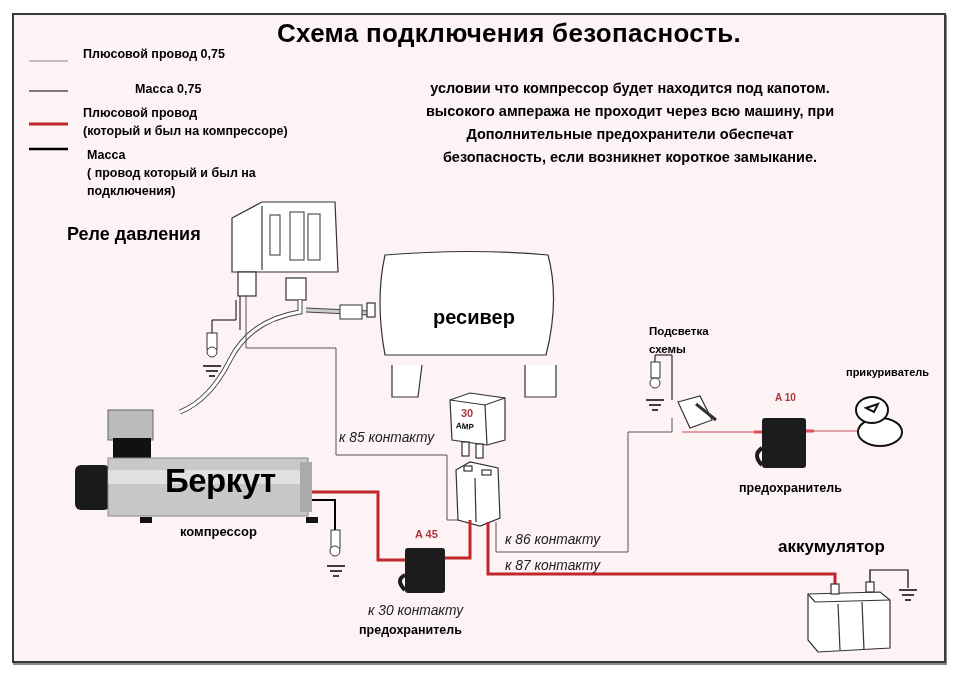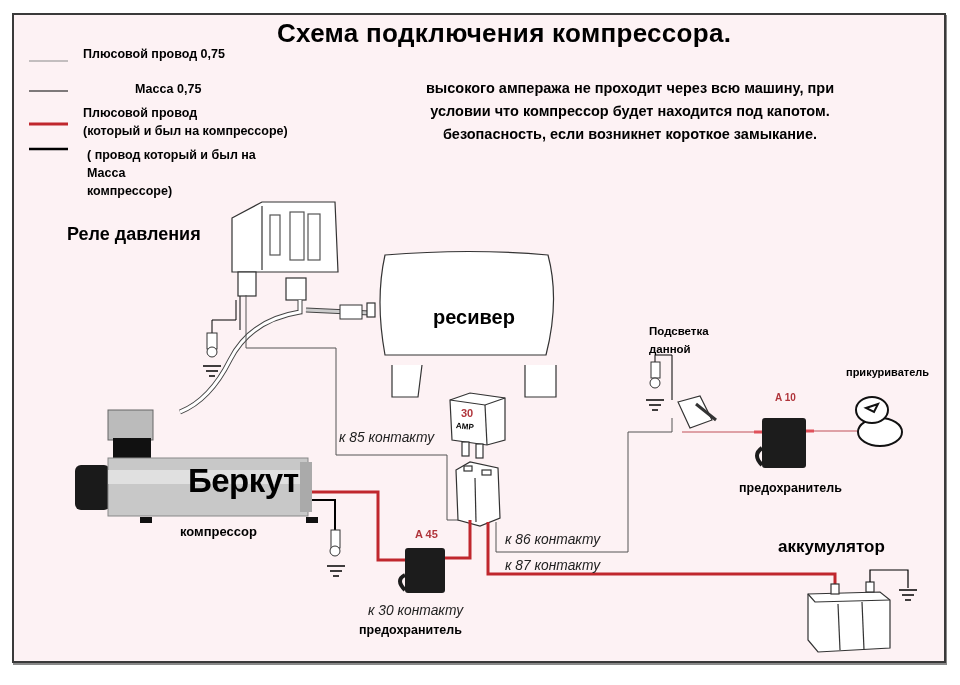--- a/index.html
+++ b/index.html
@@ -156,57 +156,58 @@
     <rect x="866" y="582" width="8" height="10"></rect>
   </g>
   <path d="M870 582 L870 570 L908 570 L908 588" fill="none" stroke="#000" stroke-width="1.2"></path>
   <g stroke="#000" stroke-width="1.5">
     <line x1="899" y1="590" x2="917" y2="590"></line>
       <line x1="902" y1="595" x2="914" y2="595"></line>
       <line x1="905" y1="600" x2="911" y2="600"></line>
   </g>
 </svg>
 
-<div class="txt title">Схема подключения компрессора.</div>
+<div class="txt title">Схема подключения безопасность.</div>
 
 <div class="txt legend" style="left:83px; top:45px;">Плюсовой провод 0,75</div>
 <div class="txt legend" style="left:87px; top:80px;padding-left:48px;">Масса 0,75</div>
 <div class="txt legend" style="left:83px; top:104px;">
   <div>Плюсовой провод</div>
   <div>(который и был на компрессоре)</div>
 </div>
 <div class="txt legend" style="left:87px; top:146px;">
+  <div>Масса</div>
   <div>( провод который и был на</div>
-  <div>Масса</div>
-  <div>компрессоре)</div>
+  <div>подключения)</div>
 </div>
 
 <div class="txt para">
+  <p>условии что компрессор будет находится под капотом.</p>
   <p>высокого ампеража не проходит через всю машину, при</p>
-  <p>условии что компрессор будет находится под капотом.</p>
+  <p>Дополнительные предохранители обеспечат</p>
   <p>безопасность, если возникнет короткое замыкание.</p>
 </div>
 
 <div class="txt b" style="left:67px; top:224px; font-size:18px;">Реле давления</div>
 <div class="txt b" style="left:433px; top:306px; font-size:20px;">ресивер</div>
-<div class="txt b" style="left:165px; top:462px; font-size:33px; letter-spacing:-0.5px;margin-left:23px;">Беркут</div>
+<div class="txt b" style="left:165px; top:462px; font-size:33px; letter-spacing:-0.5px;">Беркут</div>
 <div class="txt b" style="left:180px; top:524px; font-size:13px;">компрессор</div>
 
 <div class="txt amp" style="left:461px; top:407px;">30</div>
 <div class="txt b" style="left:456px; top:422px; font-size:8px; transform:rotate(6deg);">AMP</div>
 
 <div class="txt amp" style="left:415px; top:528px;">A 45</div>
 <div class="txt b" style="left:359px; top:623px; font-size:12.5px;">предохранитель</div>
 
 <div class="txt amp" style="left:775px; top:392px; font-size:10px;">A 10</div>
 <div class="txt b" style="left:739px; top:481px; font-size:12.5px;">предохранитель</div>
 
 <div class="txt b" style="left:649px; top:322px; font-size:11.5px; line-height:18px;">
   <div>Подсветка</div>
-  <div>данной</div>
+  <div>схемы</div>
 </div>
 <div class="txt b" style="left:846px; top:366px; font-size:11px;">прикуриватель</div>
 <div class="txt b" style="left:778px; top:537px; font-size:17px;">аккумулятор</div>
 
 <div class="txt italic-label" style="left:339px; top:428px;">к 85 контакту</div>
 <div class="txt italic-label" style="left:505px; top:530px;">к 86 контакту</div>
 <div class="txt italic-label" style="left:505px; top:556px;">к 87 контакту</div>
 <div class="txt italic-label" style="left:368px; top:601px;">к 30 контакту</div>
 
 </body></html>

